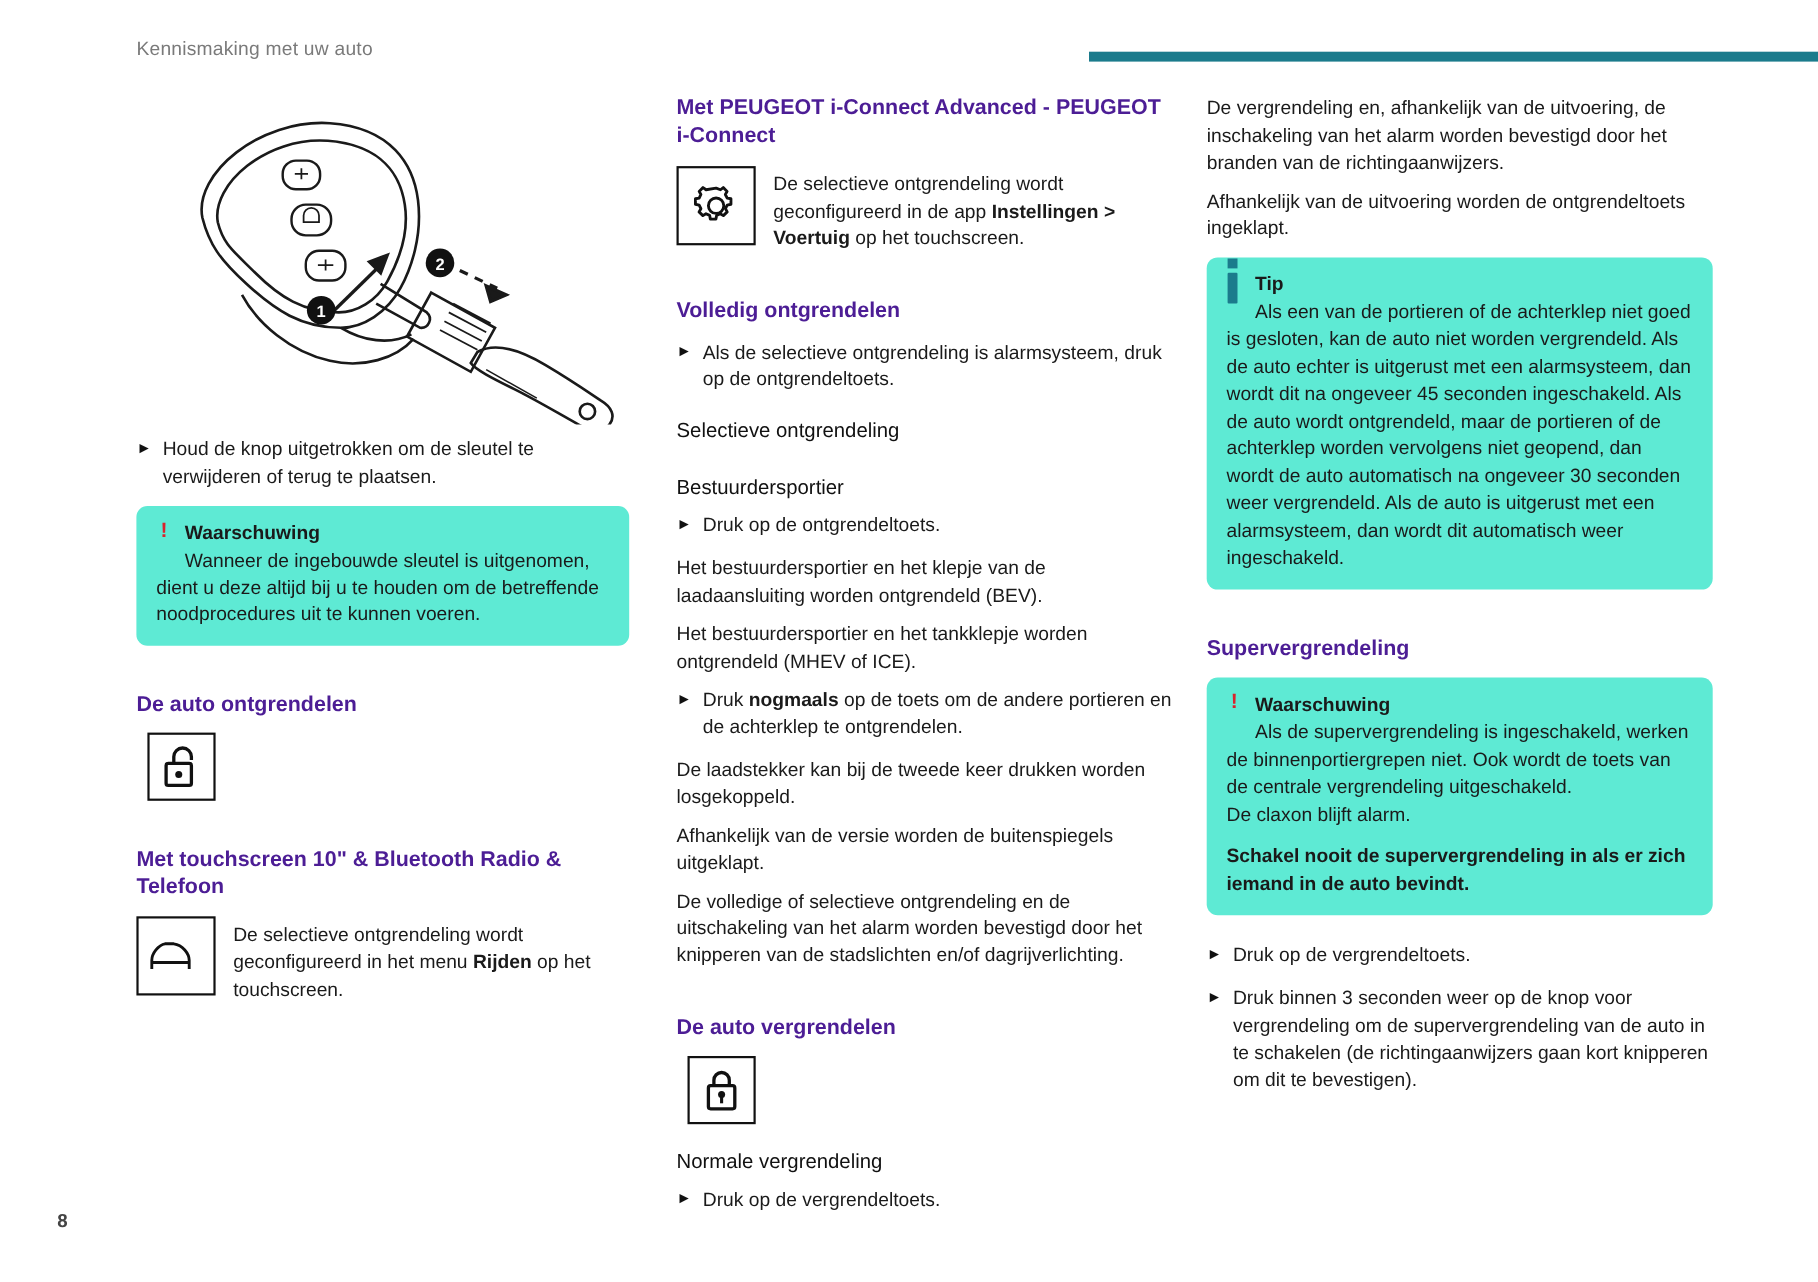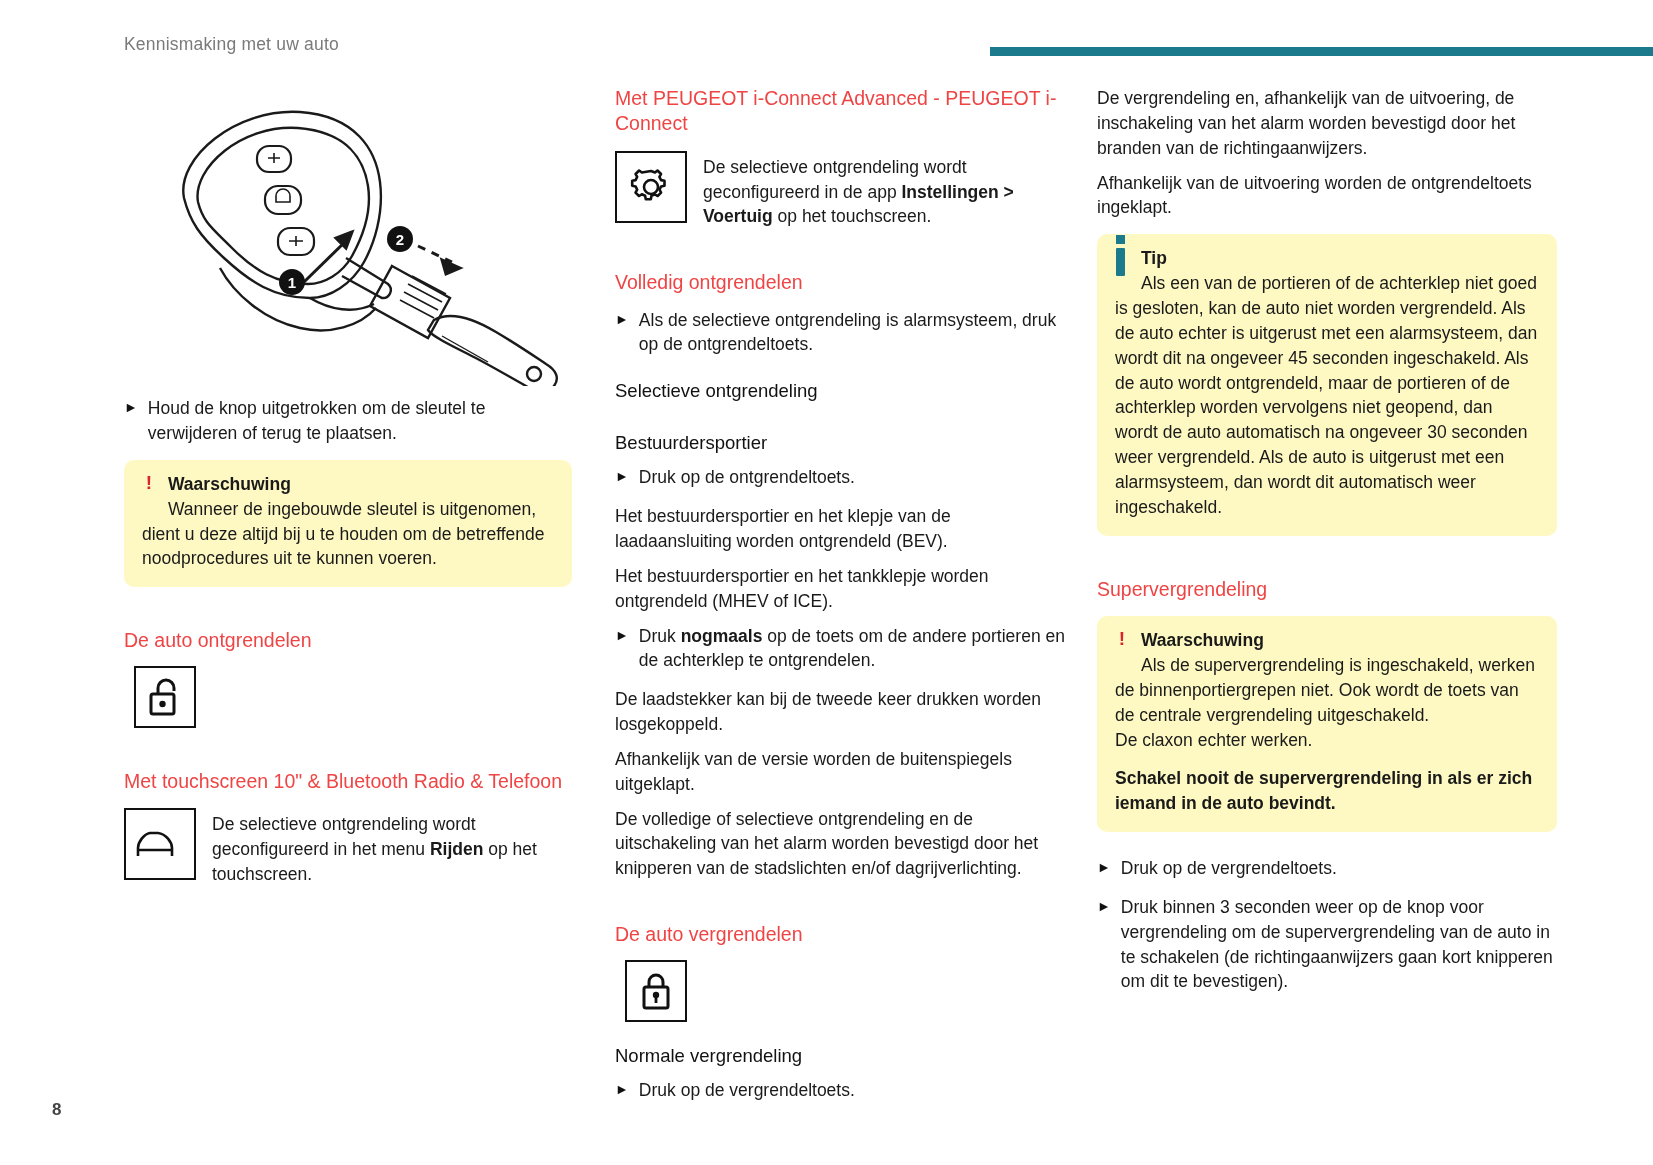--- a/index.html
+++ b/index.html
@@ -51,24 +51,24 @@
     position: absolute;
     top: 86px;
     width: 448px;
   }
   .col1 { left: 124px; }
   .col2 { left: 615px; width: 452px; }
   .col3 { left: 1097px; width: 460px; }
 
   h2.sec {
     font-size: 19.5px;
-    font-weight: normal;
+    font-weight: bold;
     margin: 41px 0 12px 0;
     line-height: 1.3;
-    color: #ef4444;
+    color: #4c1d95;
   }
   h3.sub {
     font-size: 18.5px;
     font-weight: normal;
     margin: 22px 0 10px 0;
     line-height: 1.3;
     color: #111;
   }
   p.body {
     font-size: 17.5px;
@@ -89,21 +89,21 @@
     color: #111;
     font-size: 14px;
     line-height: 1.62;
     flex: 0 0 auto;
   }
   .bullet .btext { flex: 1 1 auto; }
   b { font-weight: bold; }
 
   
   .callout {
-    background: #fef9c3;
+    background: #5eead4;
     border-radius: 10px;
     padding: 14px 18px 16px 18px;
     margin: 14px 0 10px 0;
     position: relative;
   }
   .callout .cal-title {
     font-weight: bold;
     font-size: 17.5px;
     margin: 0 0 2px 0;
     padding-left: 26px;
@@ -356,21 +356,21 @@
       <div class="cal-body"><span class="first-line">Als een van de portieren of de achterklep niet goed is gesloten, kan de auto niet worden vergrendeld. Als de auto echter is uitgerust met een alarmsysteem, dan wordt dit na ongeveer 45 seconden ingeschakeld. Als de auto wordt ontgrendeld, maar de portieren of de achterklep worden vervolgens niet geopend, dan wordt de auto automatisch na ongeveer 30 seconden weer vergrendeld. Als de auto is uitgerust met een alarmsysteem, dan wordt dit automatisch weer ingeschakeld.</span></div>
     </div>
 
     <h2 class="sec">Supervergrendeling</h2>
 
     <div class="callout">
       <span class="warn-mark">!</span>
       <div class="cal-title">Waarschuwing</div>
       <div class="cal-body">
         <span class="first-line">Als de supervergrendeling is ingeschakeld, werken de binnenportiergrepen niet. Ook wordt de toets van de centrale vergrendeling uitgeschakeld.</span>
-        <div>De claxon echter werken.</div>
+        <div>De claxon blijft alarm.</div>
         <div style="height:14px"></div>
         <b>Schakel nooit de supervergrendeling in als er zich iemand in de auto bevindt.</b>
       </div>
     </div>
 
     <div class="bullet" style="margin-top:24px">
       <span class="arrow">►</span>
       <span class="btext">Druk op de vergrendeltoets.</span>
     </div>
 

